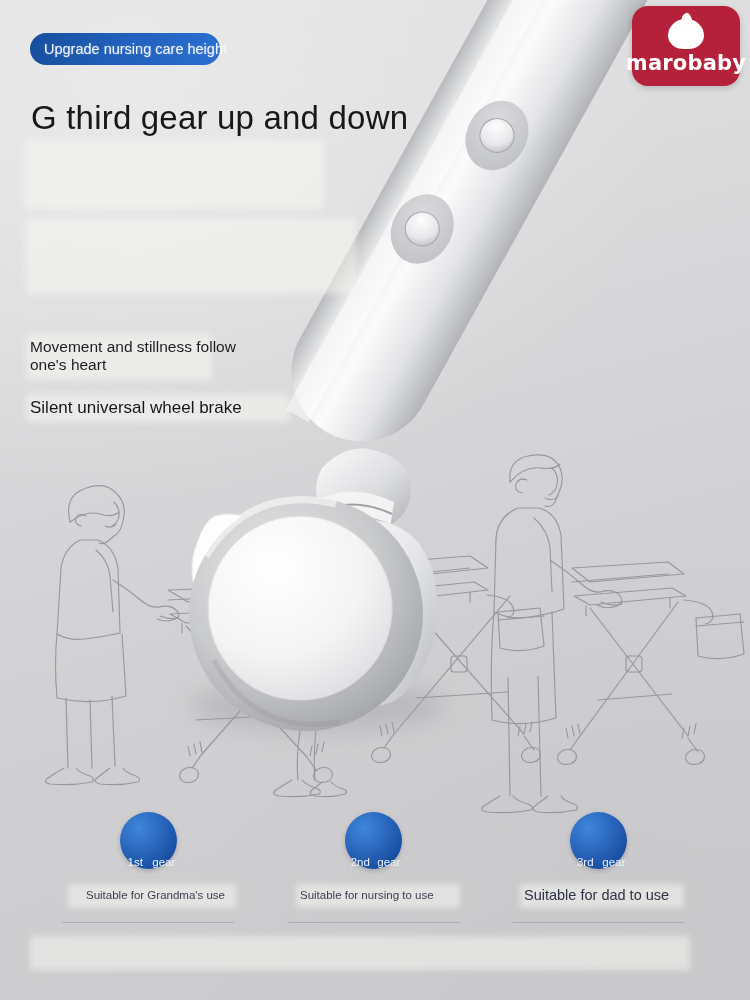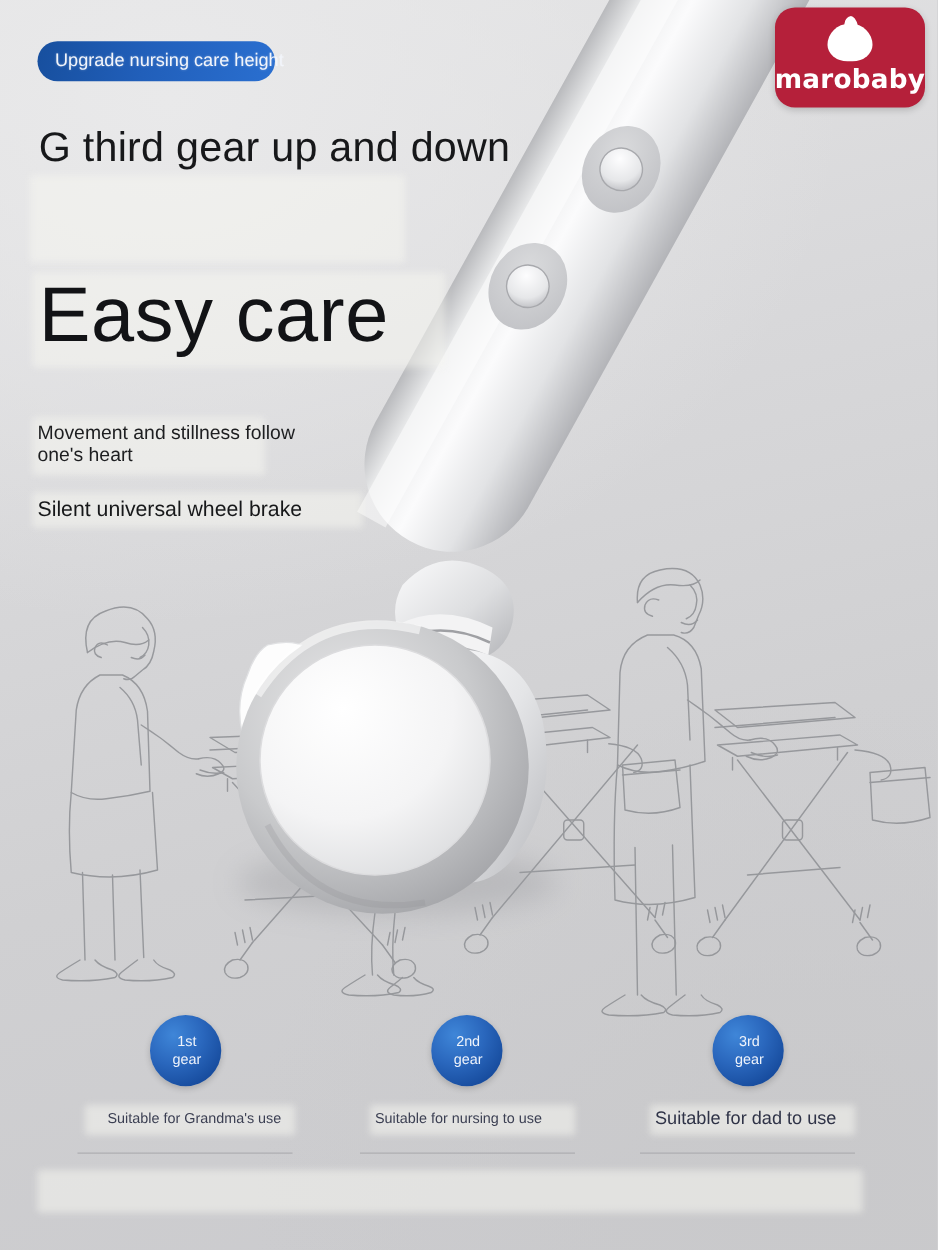--- a/index.html
+++ b/index.html
@@ -18,21 +18,21 @@
 
   
   .scene{position:absolute;left:0;top:430px;width:750px;height:400px;}
   .scene svg{display:block;}
 
   
   .product{position:absolute;left:0;top:0;width:750px;height:760px;pointer-events:none;}
 
   
   .logo{
-    position:absolute;right:10px;top:6px;width:120px;height:80px;
+    position:absolute;right:10px;top:6px;width:108px;height:80px;
     background:#b5203a;border-radius:16px;
     box-shadow:0 2px 6px rgba(0,0,0,.18);
     display:flex;flex-direction:column;align-items:center;justify-content:flex-start;
     padding-top:7px;box-sizing:border-box;
   }
   .logo .head{position:relative;width:40px;height:36px;}
   .logo .head .skull{
     position:absolute;left:2px;top:6px;width:36px;height:30px;background:#fff;
     border-radius:48% 48% 44% 44%/56% 56% 44% 44%;
   }
@@ -75,21 +75,21 @@
   }
   .p-one{
     position:absolute;left:30px;top:398px;font-size:17px;color:#17181a;white-space:nowrap;
   }
 
   
   .gear{
     position:absolute;width:57px;height:57px;border-radius:50%;
     background:radial-gradient(circle at 33% 28%,#3f86d8 0%,#2a67bd 42%,#174c9e 78%,#123f87 100%);
     box-shadow:0 2px 5px rgba(0,0,0,.18);
-    display:flex;flex-direction:column;align-items:flex-end;justify-content:center;
+    display:flex;flex-direction:row;align-items:flex-end;justify-content:center;
   }
   .gear span{
     display:block;color:#eef3fb;font-size:11.5px;line-height:14px;
     text-align:center;width:100%;padding-left:2px;box-sizing:border-box;
   }
   .cap{position:absolute;color:#3b3f52;white-space:nowrap;}
   .rule{position:absolute;height:1px;background:#a9a9ad;opacity:.85;}
 
   
   .note{
@@ -298,21 +298,20 @@
     </div>
     <div class="word">marobaby</div>
   </div>
 
   <div class="pill-wrap">
     <div class="pill"></div>
     <div class="pill-text">Upgrade nursing care height</div>
   </div>
 
   <div class="h-sub">G third gear up and down</div>
-  <div class="h-main">Easy care</div>
   <div class="p-tight">Movement and stillness follow one's heart</div>
   <div class="p-one">Silent universal wheel brake</div>
 
   <div class="gear" style="left:120px;top:812px;">
     <span>1st</span>
     <span>gear</span>
   </div>
   <div class="gear" style="left:345px;top:812px;">
     <span>2nd</span>
     <span>gear</span>

